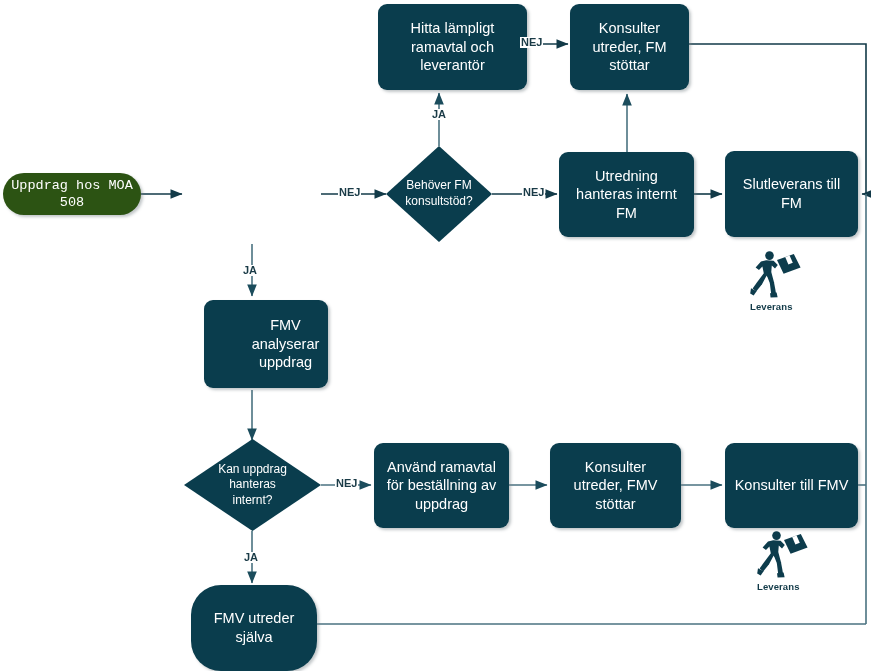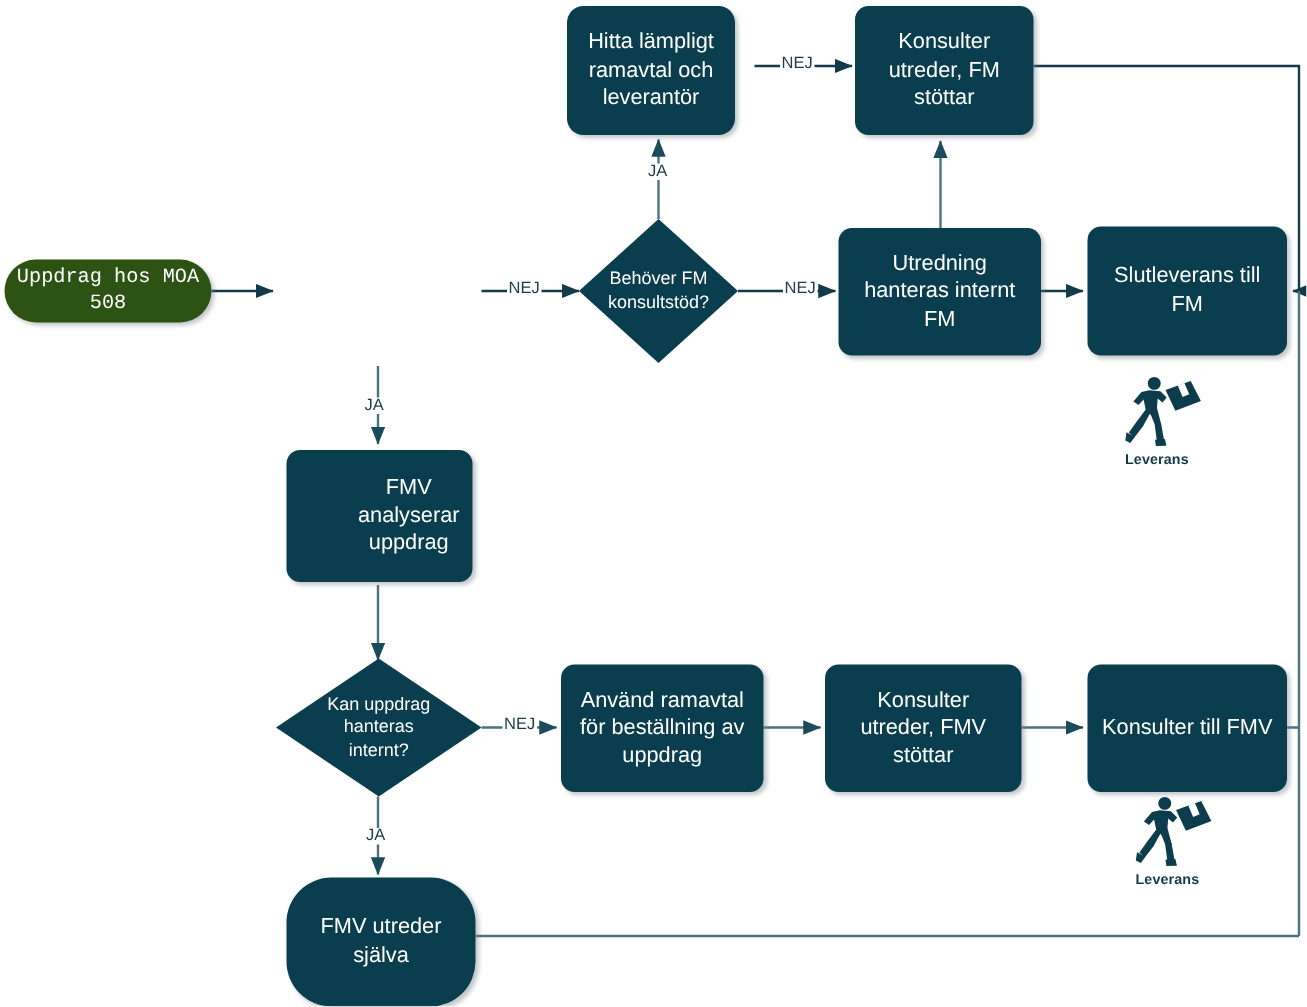--- a/index.html
+++ b/index.html
@@ -72,20 +72,21 @@
     white-space: pre-line;
   }
   .edge-label {
     position: absolute;
     color: #1a3b47;
     font-size: 11px;
     background: #ffffff;
     padding: 0 1px;
     line-height: 1;
     white-space: nowrap;
+    font-weight: bold;
   }
   .deliver {
     position: absolute;
     display: flex;
     flex-direction: column;
     align-items: flex-start;
     font-weight: bold;
   }
   .deliver svg { display: block; }
   .deliver .cap {
@@ -161,36 +162,36 @@
 
   <div class="diamond-wrap" style="left:184px; top:439px; width:137px; height:92px;">
     <svg width="137" height="92" viewBox="0 0 137 92">
       <polygon points="68.5,0 137,46 68.5,92 0,46" fill="#0a3d4d"></polygon>
     </svg>
     <div class="diamond-label">Kan uppdrag
 hanteras
 internt?</div>
   </div>
 
-  <div class="node process" style="left:378px; top:4px; width:112px; height:86px;border-radius:11px;">Hitta lämpligt
+  <div class="node process" style="left:378px; top:4px; width:149px; height:86px;">Hitta lämpligt
 ramavtal och
 leverantör</div>
 
   <div class="node process" style="left:570px; top:4px; width:119px; height:86px;">Konsulter
 utreder, FM
 stöttar</div>
 
   <div class="node process" style="left:559px; top:152px; width:135px; height:85px;text-align:center;">Utredning
 hanteras internt
 FM</div>
 
   <div class="node process" style="left:725px; top:151px; width:133px; height:86px;">Slutleverans till
 FM</div>
 
-  <div class="node process" style="left:191px; top:300px; width:124px; height:88px;padding-left:39px;">FMV analyserar
+  <div class="node process" style="left:204px; top:300px; width:124px; height:88px;padding-left:39px;">FMV analyserar
 uppdrag</div>
 
   <div class="node process" style="left:374px; top:443px; width:135px; height:85px;">Använd ramavtal
 för beställning av
 uppdrag</div>
 
   <div class="node process" style="left:550px; top:443px; width:131px; height:85px;">Konsulter
 utreder, FMV
 stöttar</div>
 

